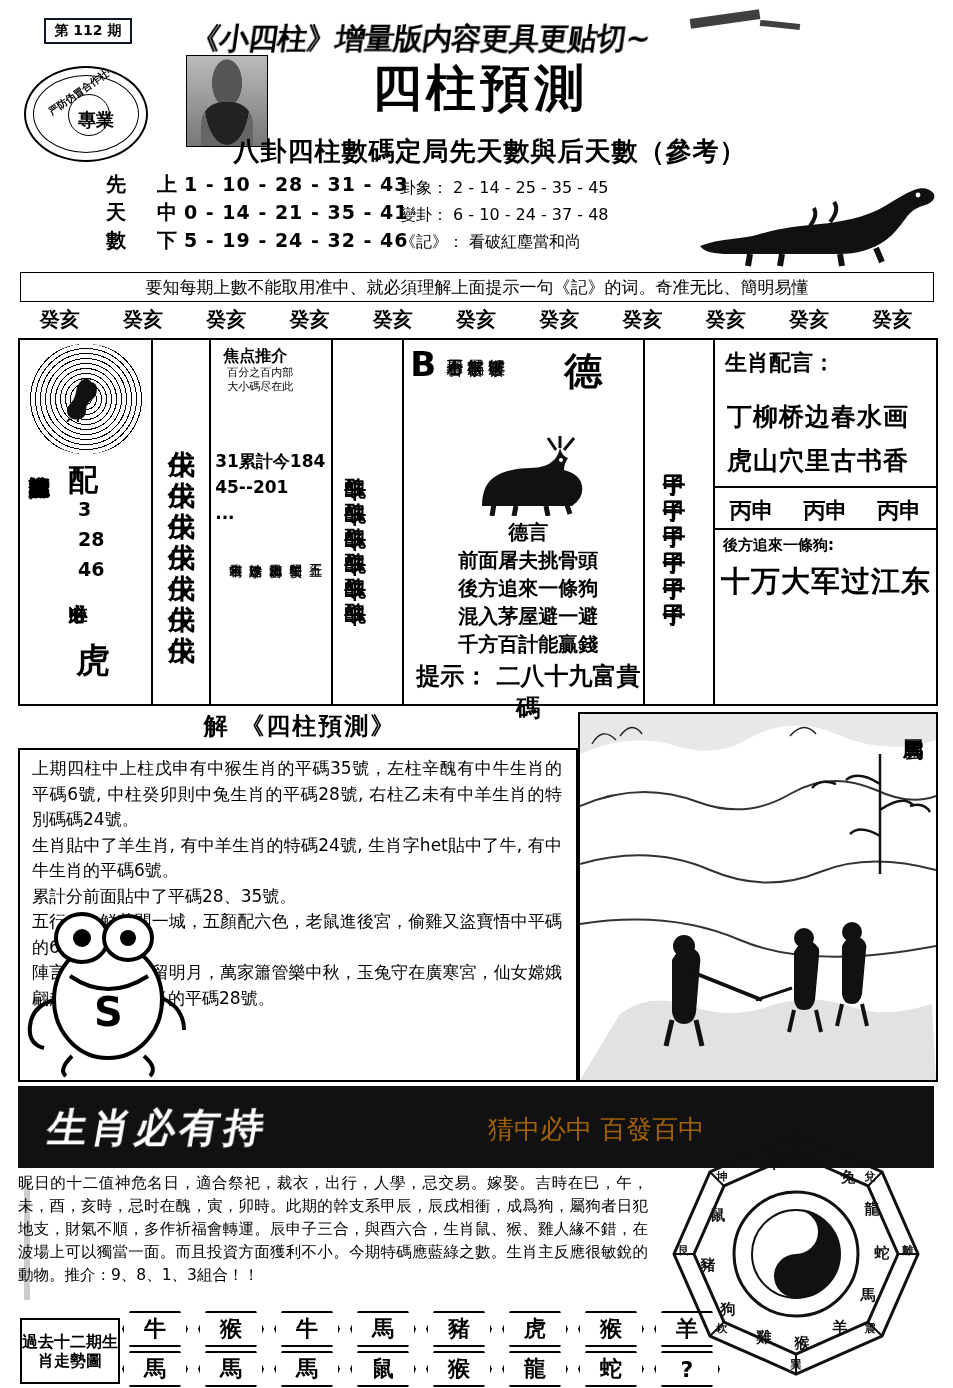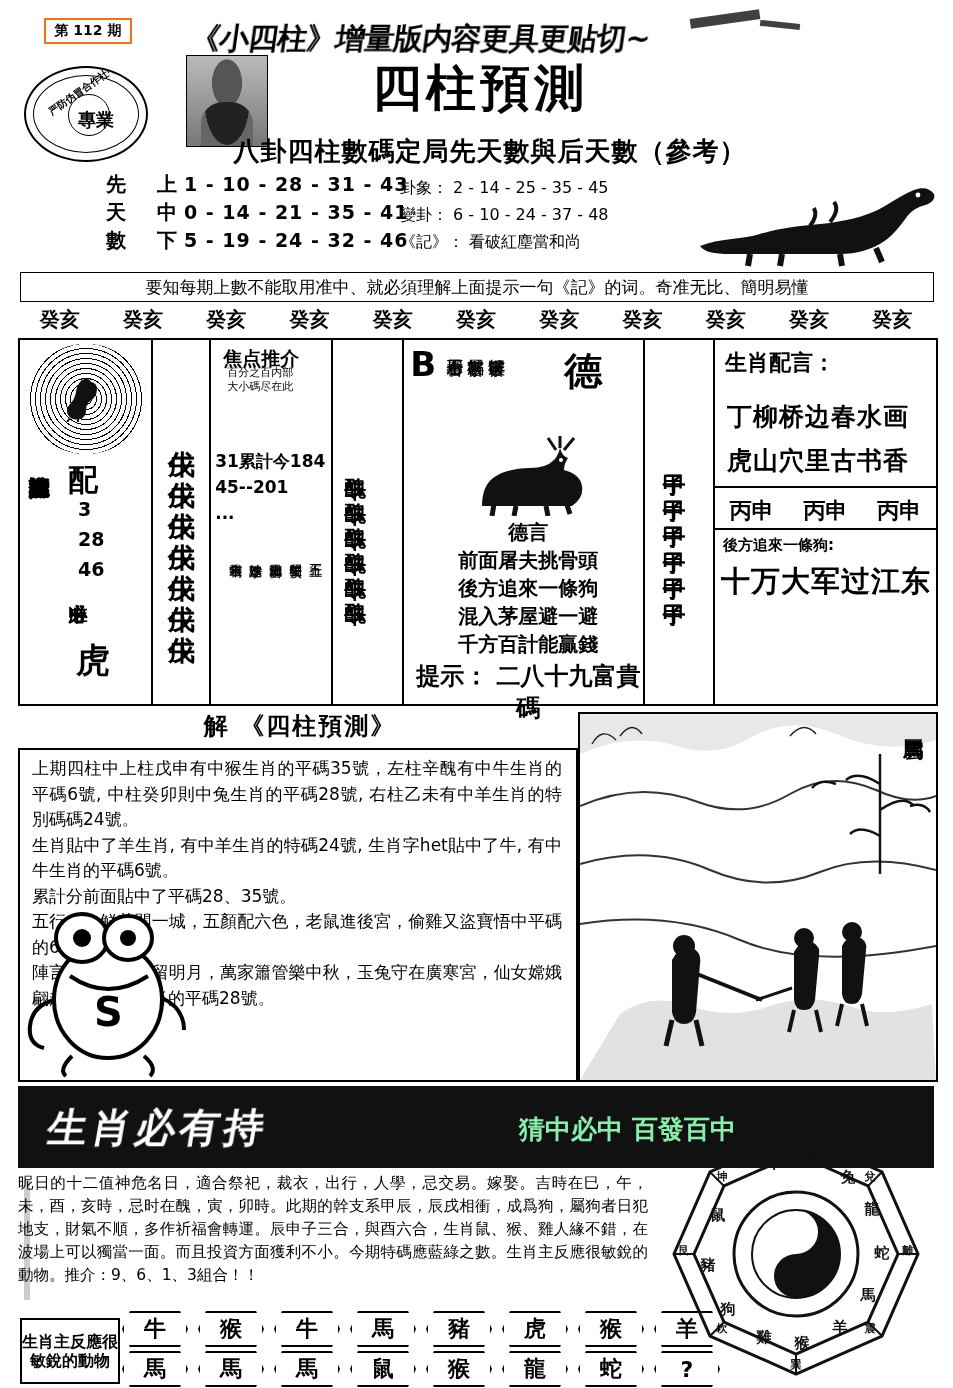--- a/index.html
+++ b/index.html
@@ -6,21 +6,21 @@
   body{
     width:953px;height:1388px;position:relative;overflow:hidden;
     font-family:"DejaVu Sans","Liberation Sans",sans-serif;
     color:#000;
   }
   .page{position:absolute;inset:0;}
   
   .abs{position:absolute;}
   .ctr{display:flex;align-items:center;justify-content:center;text-align:center;}
   
-  #issue-badge{left:44px;top:18px;width:84px;height:22px;border:2px solid #f97316;
+  #issue-badge{left:44px;top:18px;width:84px;height:22px;border:2px solid #0f172a;
       font-size:14px;font-weight:bold;}
   #banner-top{left:150px;top:20px;width:540px;height:38px;font-size:30px;font-weight:bold;
       letter-spacing:-1px;transform:skewX(-8deg);filter:blur(.3px);}
   #main-title{left:300px;top:60px;width:360px;height:56px;font-size:50px;font-weight:bold;
       letter-spacing:4px;}
   #price-note{left:610px;top:62px;width:150px;font-size:13px;line-height:19px;}
   #portrait{left:186px;top:55px;width:80px;height:90px;border:1px solid #000;
       background:
         radial-gradient(ellipse at 50% 30%, #555 0 26%, transparent 27%),
         linear-gradient(#bbb,#777);
@@ -61,21 +61,21 @@
   #c7{width:222px;}
   .v-big{writing-mode:vertical-rl;text-orientation:upright;font-size:27px;font-weight:bold;line-height:1.05;}
   #spiral{position:absolute;left:6px;top:4px;width:120px;height:110px;border-radius:50%;
      background:repeating-radial-gradient(circle at 50% 50%, #000 0 1px, #fff 1px 5px);}
   #rooster{position:absolute;left:42px;top:34px;width:42px;height:48px;}
   #c1 .pei{position:absolute;left:48px;top:120px;font-size:30px;font-weight:bold;}
   #c1 .n{position:absolute;left:58px;font-size:19px;font-weight:bold;}
   #c1 .must{position:absolute;left:46px;top:230px;font-size:19px;font-weight:bold;writing-mode:vertical-rl;text-orientation:upright;}
   #c1 .tiger-ch{position:absolute;left:56px;top:298px;font-size:34px;font-weight:bold;}
   #c1 .leftv{position:absolute;left:6px;top:120px;font-size:21px;font-weight:bold;writing-mode:vertical-rl;text-orientation:upright;line-height:1.2;}
-  #c3 .title{position:absolute;left:12px;top:6px;font-size:19px;font-weight:bold;}
+  #c3 .title{position:absolute;left:12px;top:6px;font-size:16px;font-weight:bold;}
   #c3 .sub{position:absolute;left:16px;top:26px;font-size:11px;line-height:14px;}
   #c3 .acc{position:absolute;left:4px;top:108px;font-size:17px;font-weight:bold;line-height:26px;}
   #c3 .wx{position:absolute;left:14px;top:214px;font-size:13px;line-height:20px;writing-mode:vertical-rl;text-orientation:upright;height:130px;}
   #c4 .rep{position:absolute;left:8px;top:6px;font-size:22px;font-weight:bold;writing-mode:vertical-rl;text-orientation:upright;line-height:1.35;height:350px;}
   #c5 .letter{position:absolute;left:6px;top:4px;font-size:34px;font-weight:bold;}
   #c5 .poem1{position:absolute;left:40px;top:6px;font-size:17px;line-height:21px;writing-mode:vertical-rl;text-orientation:upright;height:86px;}
   #c5 .de{position:absolute;left:160px;top:6px;font-size:38px;font-weight:bold;}
   #c5 .deer{position:absolute;left:56px;top:96px;width:130px;height:80px;}
   #c5 .poem2{position:absolute;left:10px;top:178px;width:228px;font-size:20px;font-weight:bold;line-height:28px;text-align:center;}
   #c5 .hint{position:absolute;left:10px;top:320px;width:228px;font-size:24px;font-weight:bold;text-align:center;}
@@ -92,21 +92,21 @@
   #analysis-box{left:18px;top:748px;width:556px;height:330px;border:2px solid #000;}
   #analysis-text{position:absolute;left:12px;top:6px;width:530px;font-size:17px;line-height:25.5px;text-align:justify;}
   #frog{left:20px;top:880px;width:175px;height:200px;}
   #pic-box{left:578px;top:712px;width:356px;height:366px;border:2px solid #000;overflow:hidden;
       background:linear-gradient(#fff,#f4f4f4);}
   .pic-label{position:absolute;right:8px;top:10px;font-size:20px;font-weight:bold;writing-mode:vertical-rl;text-orientation:upright;}
   
   #bottom-banner{left:18px;top:1086px;width:916px;height:82px;background:#111;overflow:hidden;}
   #bb-text{position:absolute;left:30px;top:14px;font-size:40px;font-weight:bold;color:#fff;
      letter-spacing:4px;transform:skewX(-10deg);filter:blur(.4px);}
-  #bb-right{position:absolute;left:470px;top:26px;font-size:26px;font-weight:bold;color:#86efac;margin-left:31px;}
+  #bb-right{position:absolute;left:470px;top:26px;font-size:26px;font-weight:normal;color:#a16207;}
   
   #almanac{left:18px;top:1172px;width:630px;height:140px;}
   #almanac p{margin:0;font-size:15.5px;line-height:23px;text-align:justify;}
   #bagua{left:656px;top:1128px;width:280px;height:252px;}
   
   #trend-label{left:20px;top:1318px;width:96px;height:62px;border:2px solid #000;
      font-size:16px;font-weight:bold;line-height:19px;}
   #trend-grid{left:122px;top:1312px;width:812px;height:74px;}
   .trend-row{display:flex;gap:10px;height:34px;align-items:center;}
   .hexcell{width:62px;height:32px;border:2px solid #000;font-size:22px;font-weight:bold;
@@ -331,21 +331,21 @@
     </svg>
     <div class="pic-label">雲馬圖</div>
   </div>
 
   <div class="abs" id="bottom-banner">
     <div id="bb-text">生肖必有持</div>
     <div id="bb-right">猜中必中 百發百中</div>
   </div>
 
   <div class="abs" id="almanac">
-    <p>昵日的十二值神危名日，適合祭祀，裁衣，出行，人學，忌交易。嫁娶。吉時在巳，午，未，酉，亥時，忌时在醜，寅，卯時。此期的幹支系甲辰，辰戌相衝，成爲狗，屬狗者日犯地支，財氣不順，多作祈福會轉運。辰申子三合，與酉六合，生肖鼠、猴、雞人緣不錯，在波場上可以獨當一面。而且投資方面獲利不小。今期特碼應藍綠之數。生肖主反應很敏銳的動物。推介：9、6、1、3組合！！</p>
+    <p>昵日的十二值神危名日，適合祭祀，裁衣，出行，人學，忌交易。嫁娶。吉時在巳，午，未，酉，亥時，忌时在醜，寅，卯時。此期的幹支系甲辰，辰戌相衝，成爲狗，屬狗者日犯地支，財氣不順，多作祈福會轉運。辰申子三合，與酉六合，生肖鼠、猴、雞人緣不錯，在波場上可以獨當一面。而且投資方面獲利不小。今期特碼應藍綠之數。生肖主反應很敏銳的動物。推介：9、8、1、3組合！！</p>
   </div>
 
   <svg class="abs" id="bagua" viewBox="0 0 280 252">
     <polygon points="140,6 226,44 262,126 226,208 140,246 54,208 18,126 54,44" fill="none" stroke="#111" stroke-width="3"></polygon>
     <polygon points="140,26 212,58 242,126 212,194 140,226 68,194 38,126 68,58" fill="none" stroke="#111" stroke-width="3"></polygon>
     <circle cx="140" cy="126" r="62" fill="none" stroke="#111" stroke-width="3"></circle>
     <circle cx="140" cy="126" r="44" fill="none" stroke="#111" stroke-width="2"></circle>
     <path d="M140,82 a44,44 0 0 1 0,88 a22,22 0 0 1 0,-44 a22,22 0 0 0 0,-44" fill="#111"></path>
     <g stroke="#111" stroke-width="2">
       <path d="M140,6 L140,26 M226,44 L212,58 M262,126 L242,126 M226,208 L212,194
@@ -370,21 +370,21 @@
         <text x="214" y="52">兌</text>
       <text x="252" y="126">離</text>
         <text x="214" y="204">震</text>
       <text x="140" y="240">巽</text>
         <text x="66" y="204">坎</text>
       <text x="28" y="126">艮</text>
         <text x="66" y="52">坤</text>
     </g>
   </svg>
 
-  <div class="abs ctr" id="trend-label">生肖主反應很敏銳的動物</div>
+  <div class="abs ctr" id="trend-label">過去十二期生肖走勢圖</div>
 
   <div class="abs" id="trend-grid">
     <div class="trend-row">
       <div class="hexcell">牛</div>
       <div class="hexcell">猴</div>
       <div class="hexcell">牛</div>
       <div class="hexcell">馬</div>
       <div class="hexcell">豬</div>
       <div class="hexcell">虎</div>
       <div class="hexcell">猴</div>

